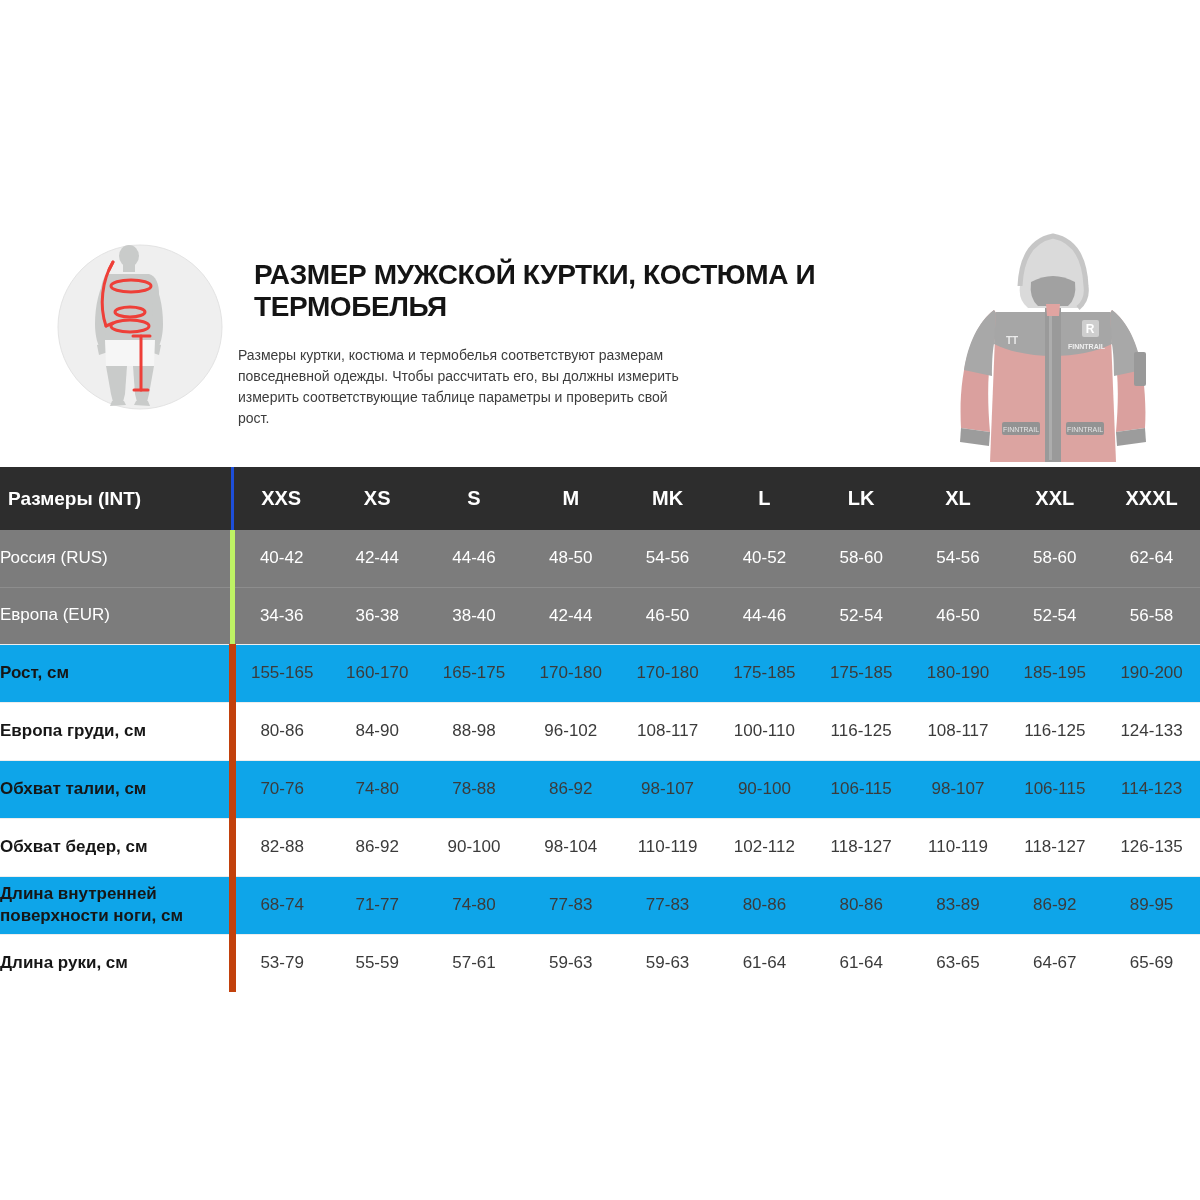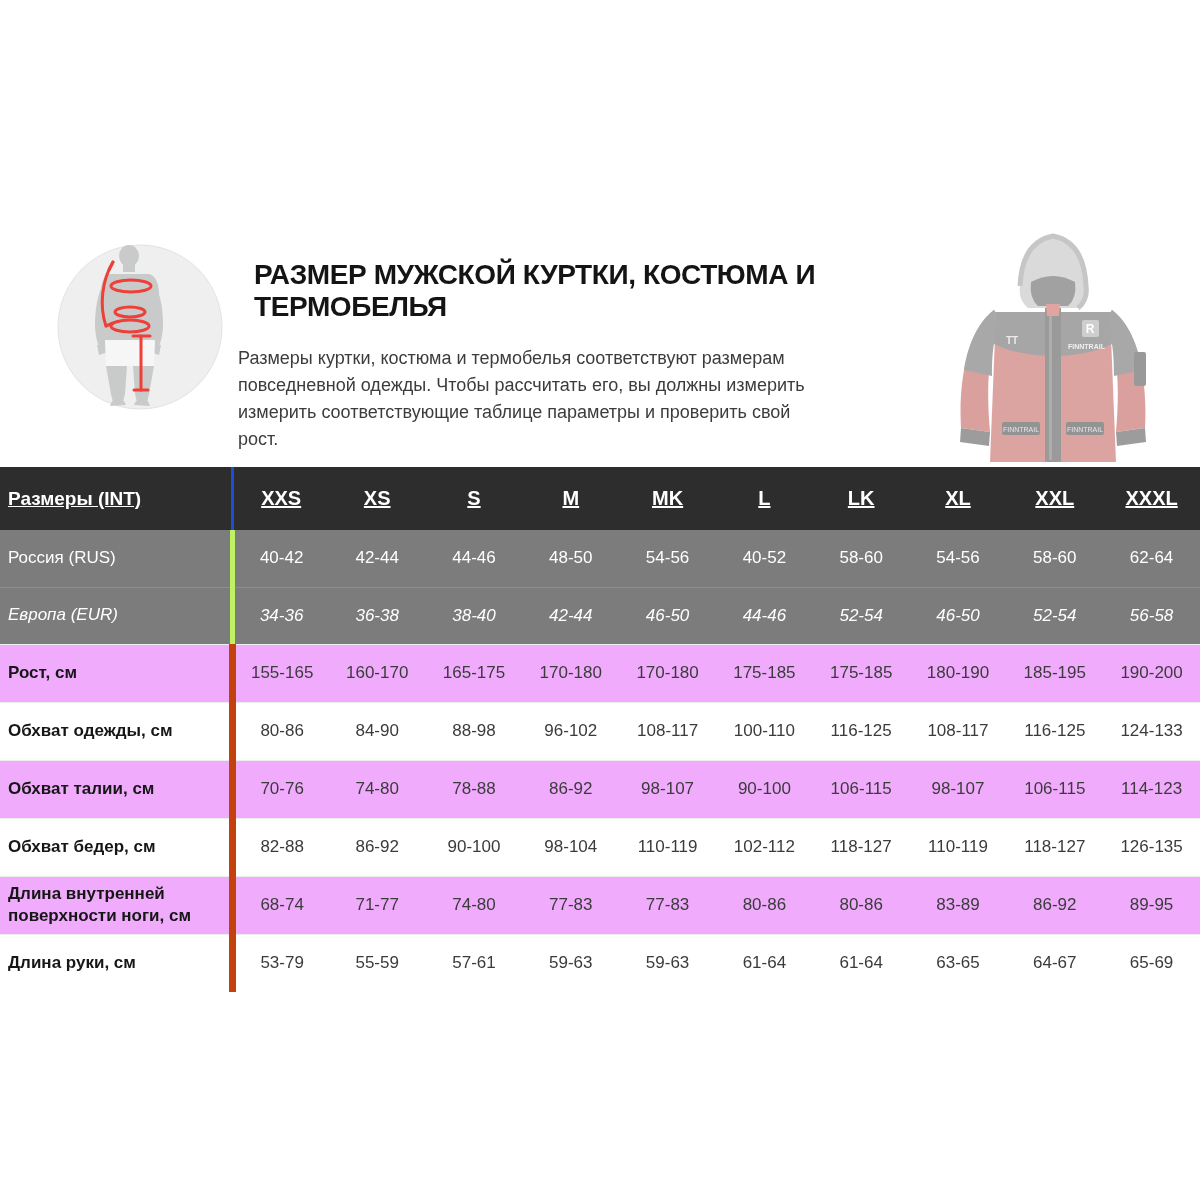--- a/index.html
+++ b/index.html
@@ -3,37 +3,37 @@
 <meta charset="utf-8">
 <style>
   html,body{margin:0;padding:0;background:#fff;}
   body{width:1200px;height:1200px;font-family:"Liberation Sans",sans-serif;-webkit-font-smoothing:antialiased;}
   .page{position:relative;width:1200px;height:1200px;overflow:hidden;background:#fff;}
 
   
   .measure-badge{position:absolute;left:57px;top:244px;width:166px;height:166px;}
   .hero-text{position:absolute;left:238px;top:243px;width:700px;}
   .hero-title{font-size:28px;font-weight:bold;letter-spacing:-0.4px;line-height:1.16;color:#141414;white-space:pre-line;margin:16px;}
-  .hero-desc{margin-top:21px;font-size:18px;line-height:1.5;color:#3c3c3c;white-space:pre-line;}
+  .hero-desc{margin-top:21px;font-size:14px;line-height:1.5;color:#3c3c3c;white-space:pre-line;}
   .jacket-art{position:absolute;left:928px;top:224px;width:250px;height:246px;z-index:0;}
 
   
   table.size-table{position:absolute;left:0;top:467px;width:1200px;z-index:2;border-collapse:collapse;table-layout:fixed;}
   .size-table th,.size-table td{vertical-align:middle;text-align:center;padding:0;}
   .size-table thead tr{background:#2d2d2d;color:#ffffff;height:63px;}
-  .size-table th{font-size:20px;font-weight:bold;text-decoration:underline;}
+  .size-table th{font-size:20px;font-weight:bold;}
   .size-table th.corner{text-align:left;padding-left:8px;font-size:19px;}
   .size-table tbody td{font-size:17px;}
-  .size-table td.row-label{text-align:left;padding-left:8px;padding-right:12px;line-height:1.3;}
+  .size-table td.row-label{text-align:left;padding-right:12px;line-height:1.3;}
 
   tr.gray{background:#7c7c7c;color:#ffffff;height:57px;}
   tr.gray td.row-label{font-weight:normal;color:#ffffff;}
-  tr.gray + tr.gray td{border-top:1px solid #8d8d8d;font-style:italic;}
-
-  tr.striped{background:#f0abfc;height:58px;}
+  tr.gray + tr.gray td{border-top:1px solid #8d8d8d;}
+
+  tr.striped{background:#0ea5e9;height:58px;}
   tr.plain{background:#ffffff;height:58px;}
   tr.striped td,tr.plain td{color:#3b3b3b;border-top:1px solid #ededed;}
   tr.striped td.row-label,tr.plain td.row-label{font-weight:bold;color:#161616;}
 
   
   .size-table thead th:nth-child(2){border-left:3px solid #1d4ed8;}
   tr.gray td:nth-child(2){border-left:5px solid #bef264;}
   tr.striped td:nth-child(2),tr.plain td:nth-child(2){border-left:7px solid #c2410c;}
 </style>
 </head>
@@ -188,21 +188,21 @@
           <td>165-175</td>
           <td>170-180</td>
           <td>170-180</td>
           <td>175-185</td>
           <td>175-185</td>
           <td>180-190</td>
           <td>185-195</td>
           <td>190-200</td>
         </tr>
         <tr class="plain">
-          <td class="row-label">Обхват одежды, см</td>
+          <td class="row-label">Европа груди, см</td>
           <td>80-86</td>
           <td>84-90</td>
           <td>88-98</td>
           <td>96-102</td>
           <td>108-117</td>
           <td>100-110</td>
           <td>116-125</td>
           <td>108-117</td>
           <td>116-125</td>
           <td>124-133</td>

